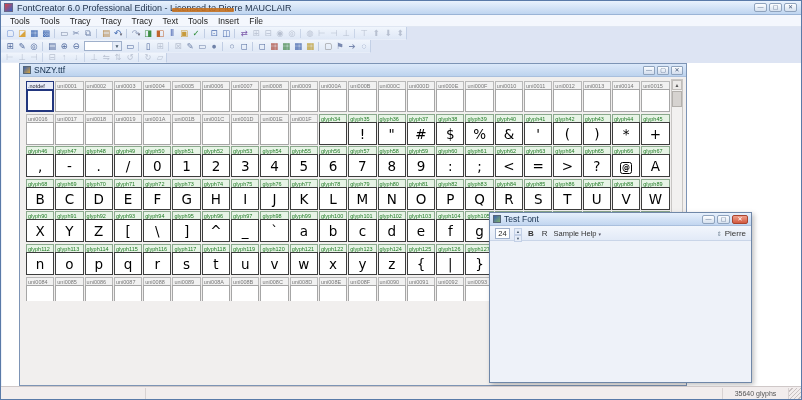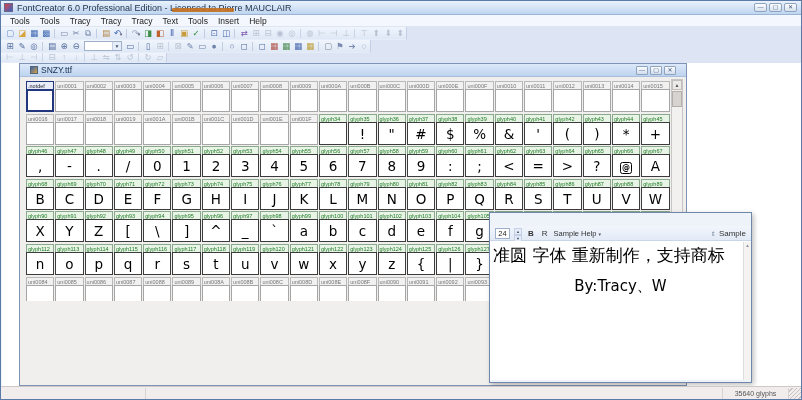--- a/index.html
+++ b/index.html
@@ -49,21 +49,21 @@
     border-left:1px solid #c3d0e6; font-size:5px; text-align:center; line-height:9px; color:#456; }
 
   
   .mdi { position:absolute; left:1px; top:62px; width:800px; height:325px; background:#fff; }
 
   
   .childwin { position:absolute; left:17px; top:0; width:668px; height:323px;
     border:1px solid #7d94b5; background:#f1efee; }
   .ctitle { position:absolute; left:0; top:0; width:100%; height:13px;
     background:linear-gradient(#dcE9fa,#bdd3ee); border-bottom:1px solid #a9bfdd;
-    display:flex; align-items:center; padding:0 10px; }
+    display:flex; align-items:center; padding:0 3px; }
   .cicon { width:8px; height:8px; flex:none; margin-right:3px;
     background:linear-gradient(135deg,#3a62ae,#d9a33c); border:1px solid #567; }
   .ctitle .t { font-size:8.5px; color:#16304e; }
   .cctrls { margin-left:auto; display:flex; gap:2px; }
   .cbtn { width:12px; height:9px; border:1px solid #8fa3bd; border-radius:1px;
     background:linear-gradient(#fbfdff,#d2ddee); font-size:6px; line-height:7px;
     text-align:center; color:#44597a; }
 
   .ccontent { position:absolute; left:0; top:13px; right:0; bottom:0; background:#f1efee; }
   .grid { position:absolute; left:6px; top:4px; width:646px; height:220px; overflow:hidden; }
@@ -164,21 +164,21 @@
 
   <div class="menubar" id="menubar">
       <span class="mitem">Tools</span>
       <span class="mitem">Tools</span>
       <span class="mitem">Tracy</span>
       <span class="mitem">Tracy</span>
       <span class="mitem">Tracy</span>
       <span class="mitem">Text</span>
       <span class="mitem">Tools</span>
       <span class="mitem">Insert</span>
-      <span class="mitem">Help</span>
+      <span class="mitem">File</span>
     </div>
 
   <div class="tbarea">
     <div class="tbrow" id="tb1">
         <span class="ticon" style="color: rgb(106, 142, 210);">▢</span>
         <span class="ticon" style="color: rgb(217, 163, 60);">◪</span>
         <span class="ticon" style="color: rgb(62, 104, 178);">▦</span>
         <span class="ticon" style="color: rgb(62, 104, 178);">▩</span>
         <span class="ticon sep" style="color: rgb(126, 139, 166);">▭</span>
         <span class="ticon" style="color: rgb(111, 130, 168);">✂</span>
@@ -1208,43 +1208,45 @@
           </div>
         <div class="vscroll">
           <span class="sbtn" style="top:0;">▲</span>
           <span class="sthumb"></span>
           <span class="sbtn" style="bottom:0;">▼</span>
         </div>
       </div>
     </div>
 
     <div class="dialog">
+      <div class="dtitle">
+        <span class="dicon"></span>
+        <span class="t">Test Font</span>
+        <span class="dctrls">
+          <span class="dbtn">—</span>
+          <span class="dbtn">▢</span>
+          <span class="dbtn close">✕</span>
+        </span>
+      </div>
       <div class="dtoolbar">
         <span class="sizebox">24</span>
         <span class="spin">
           <span>▲</span>
           <span>▼</span>
         </span>
         <span class="fbtn b">B</span>
         <span class="fbtn">R</span>
         <span class="sampledd">
           <span>Sample Help</span>
           <span class="caret">▾</span>
         </span>
         <span class="dclose">
           <span class="pin">⇕</span>
-          <span>Sample</span>
+          <span>Pierre</span>
         </span>
-      </div>
-      <div class="dbody">
-        <div class="pline1">准圆 字体 重新制作，支持商标</div>
-        <div class="pline2">By:Tracy、W</div>
-        <div class="dscroll">
-          <span>▲</span>
-        </div>
       </div>
     </div>
 
   </div>
 
   <div class="statusbar">
     <span class="spanel sp1"></span>
     <span class="spanel sp2"></span>
     <span class="spanel sp3">35640 glyphs</span>
     <span class="grip"></span>

